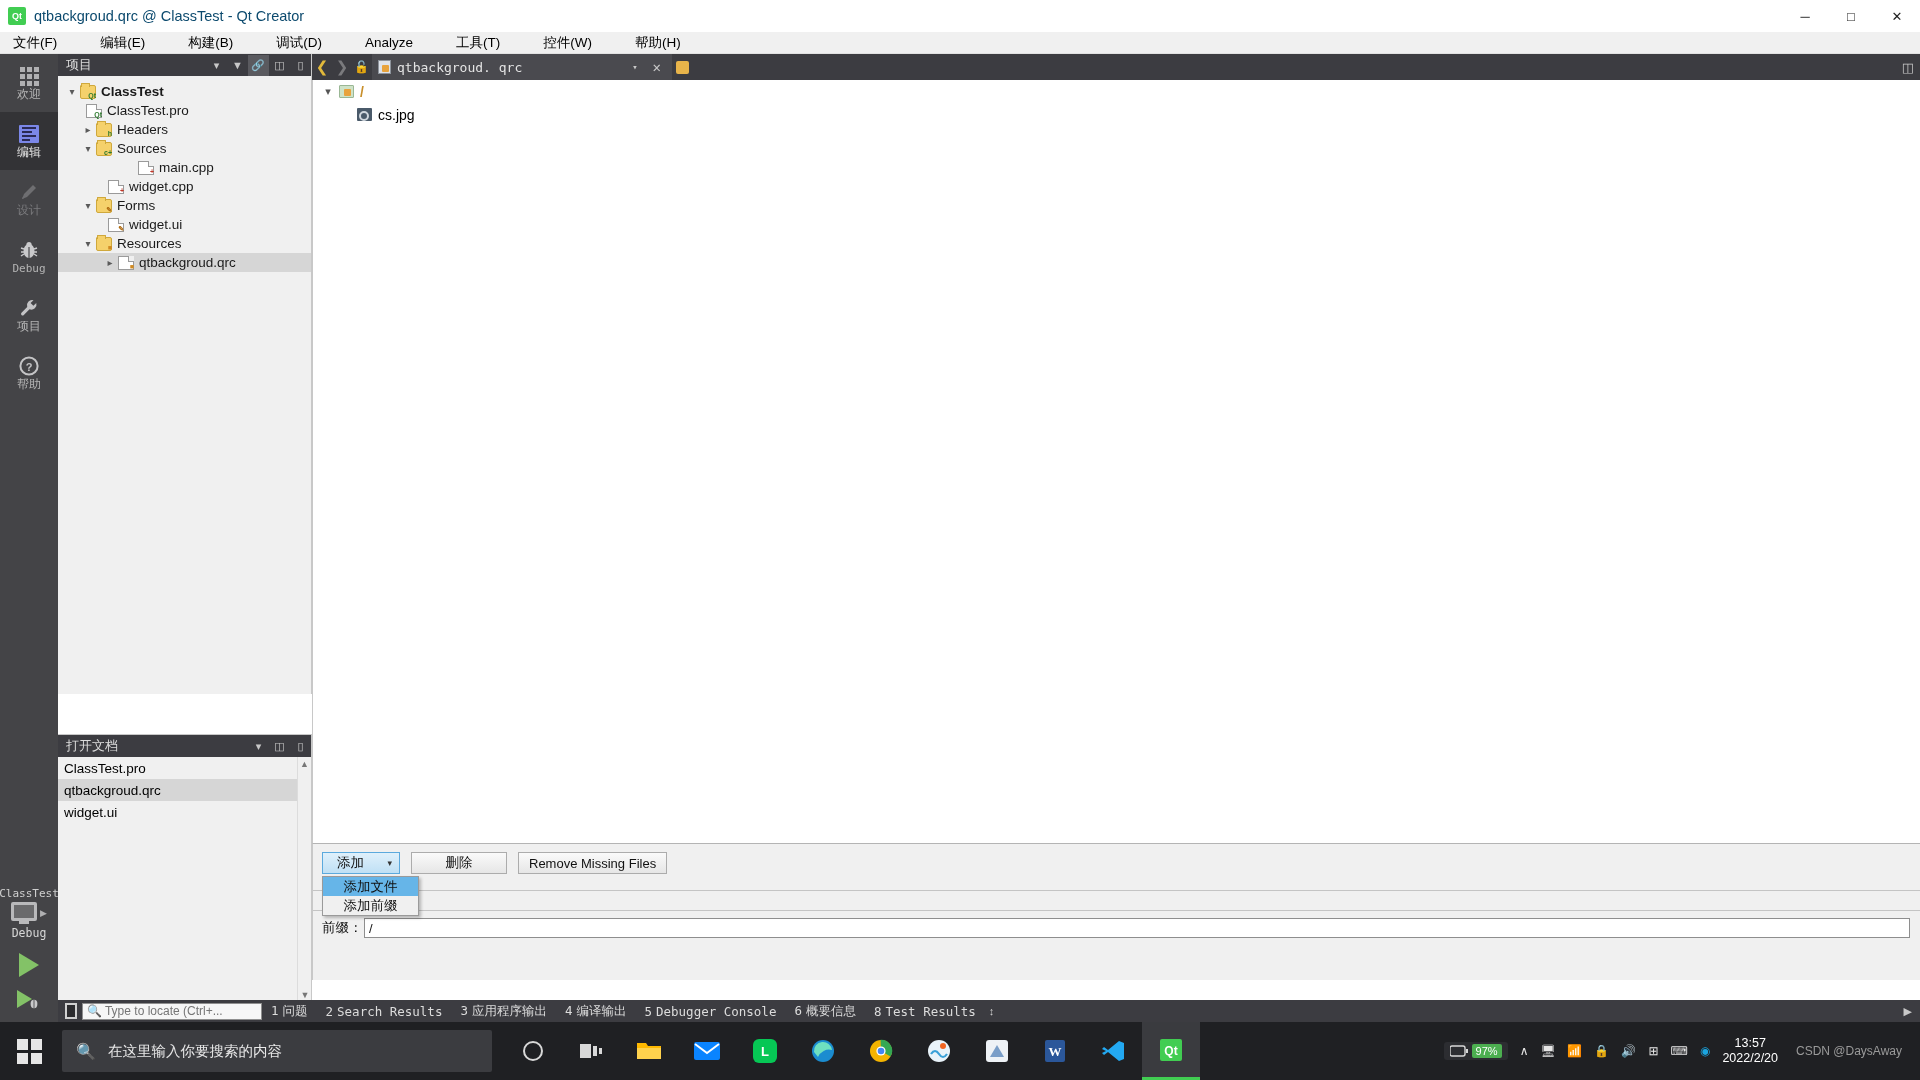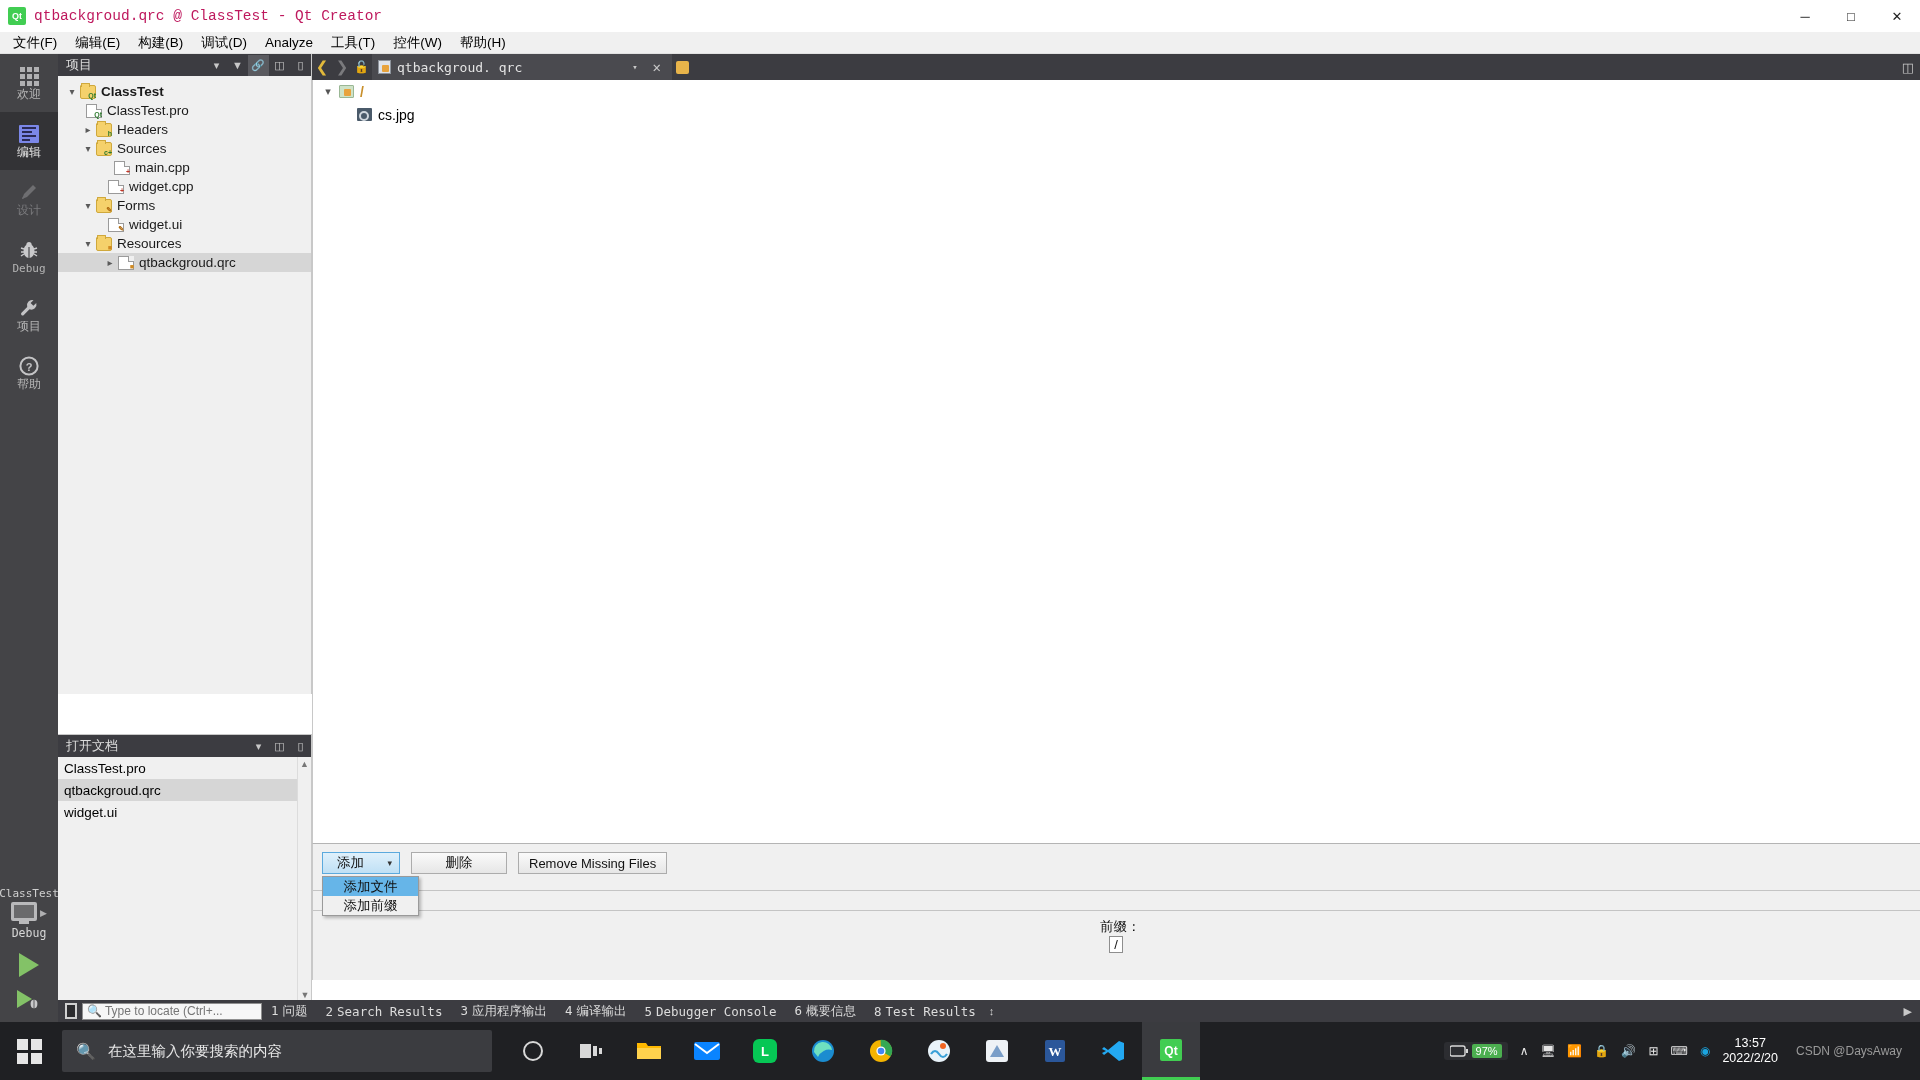--- a/index.html
+++ b/index.html
@@ -18,30 +18,31 @@
     position:absolute; left:0; top:0; width:1920px; height:32px;
     background:#ffffff; display:flex; align-items:center;
     border-bottom:1px solid #ffffff;
   }
   .title-icon{
     width:18px;height:18px;margin-left:8px;margin-right:8px;
     background:#41cd52;border-radius:2px;position:relative;
     display:flex;align-items:center;justify-content:center;
     color:#fff;font-size:9px;font-weight:bold;
   }
-  .title-text{ font-size:14.5px; color:#be185d;font-family:Liberation Mono, monospace; }
+  .title-text{ font-size:14.5px; color:#0c4a6e; }
   .win-btns{ position:absolute; right:0; top:0; height:32px; display:flex; }
   .win-btn{ width:46px;height:32px;display:flex;align-items:center;justify-content:center;
             font-size:13px;color:#222; }
 
   
   .menubar{
     position:absolute;left:0;top:32px;width:1920px;height:22px;
     background:#f0f0f0;display:flex;align-items:center;padding-left:4px;
     border-bottom:1px solid #e2e2e2;
+    gap:25px;
   }
   .menu-item{ padding:2px 9px; font-size:13.5px; color:#000; line-height:18px; white-space:nowrap;}
 
   
   .modebar{
     position:absolute;left:0;top:54px;width:58px;height:{{modeH}};
     background:#444447;
   }
   .modebar{ height:1026px; }
   .mode{
@@ -381,21 +382,21 @@
       </div>
 
       <div class="trow" style="padding-left:22px;">
         <span class="chev">▾</span>
         <span class="ficon folder">
             <span class="badge">c+</span>
           </span>
         <span class="tlabel">Sources</span>
       </div>
 
-      <div class="trow" style="padding-left:56px;">
+      <div class="trow" style="padding-left:80px;">
         <span class="ficon doc">
             <span class="badge" style="color:#c0392b;">+</span>
           </span>
         <span class="tlabel">main.cpp</span>
       </div>
 
       <div class="trow" style="padding-left:50px;">
         <span class="ficon doc">
             <span class="badge" style="color:#c0392b;">+</span>
           </span>
@@ -509,21 +510,21 @@
 
     <div class="menu-popup">
       <div class="mp-item hl">
         <span>添加文件</span>
       </div>
       <div class="mp-item">
         <span>添加前缀</span>
       </div>
     </div>
 
-    <div class="field-row" style="margin-top:40px;flex-direction:column;">
+    <div class="field-row" style="margin-top:40px;">
       <span class="field-label">前缀：</span>
       <span class="qinput">
         <span>/</span>
       </span>
     </div>
   </div>
 
   <div class="statusbar">
     <div class="locator-box"></div>
     <div class="loc-input">

